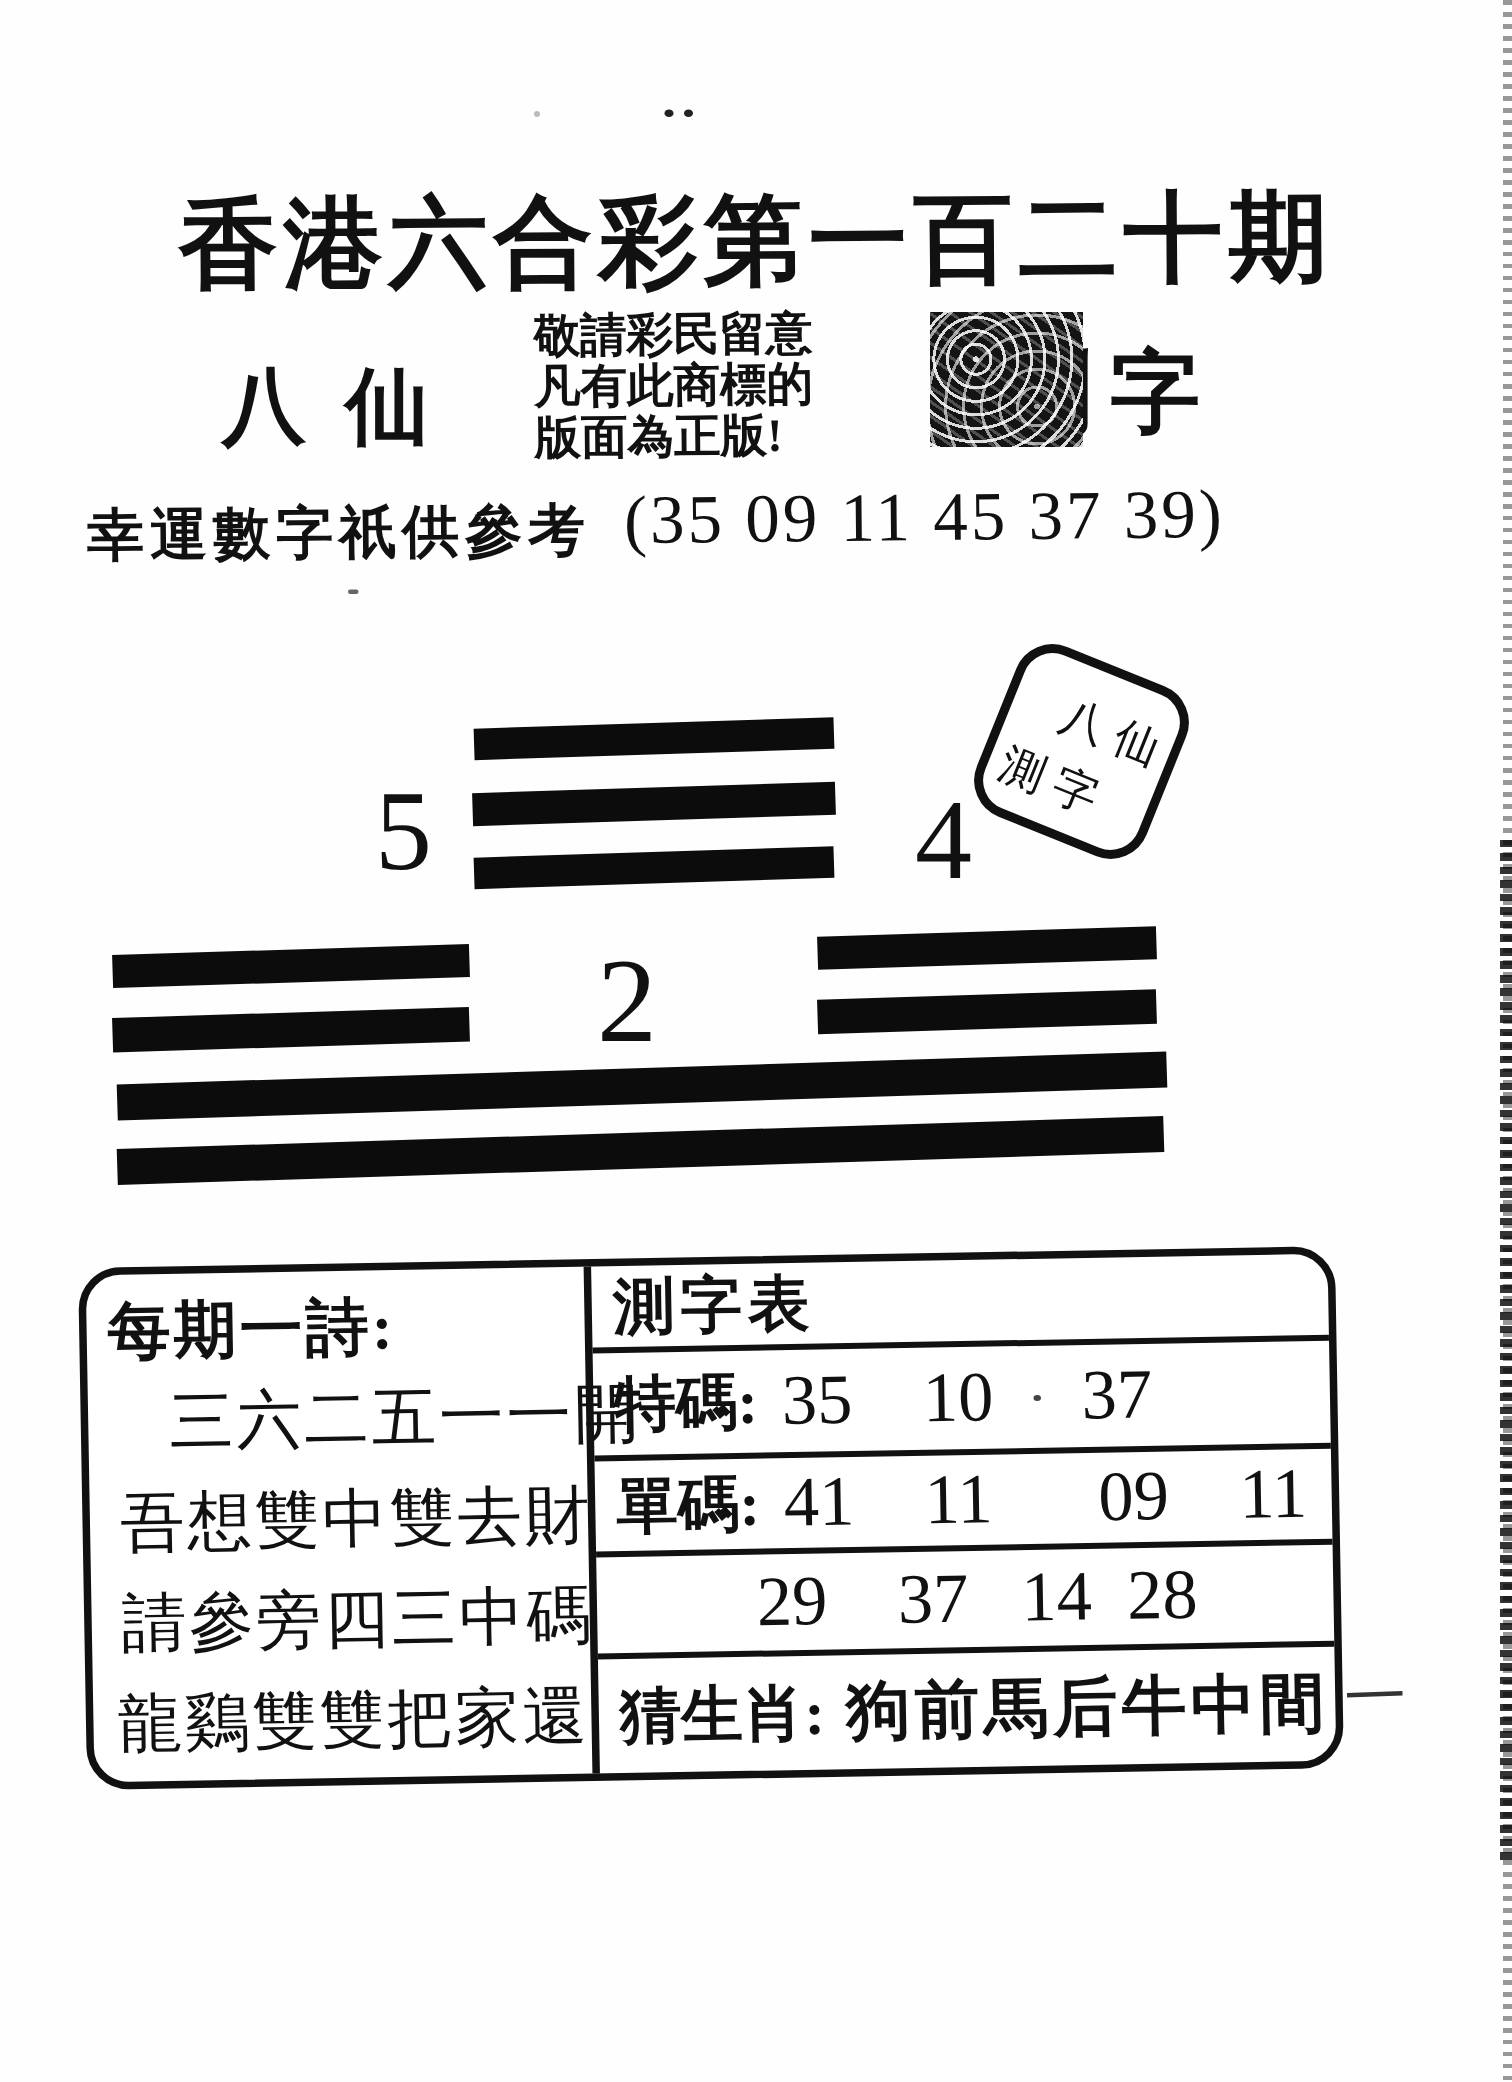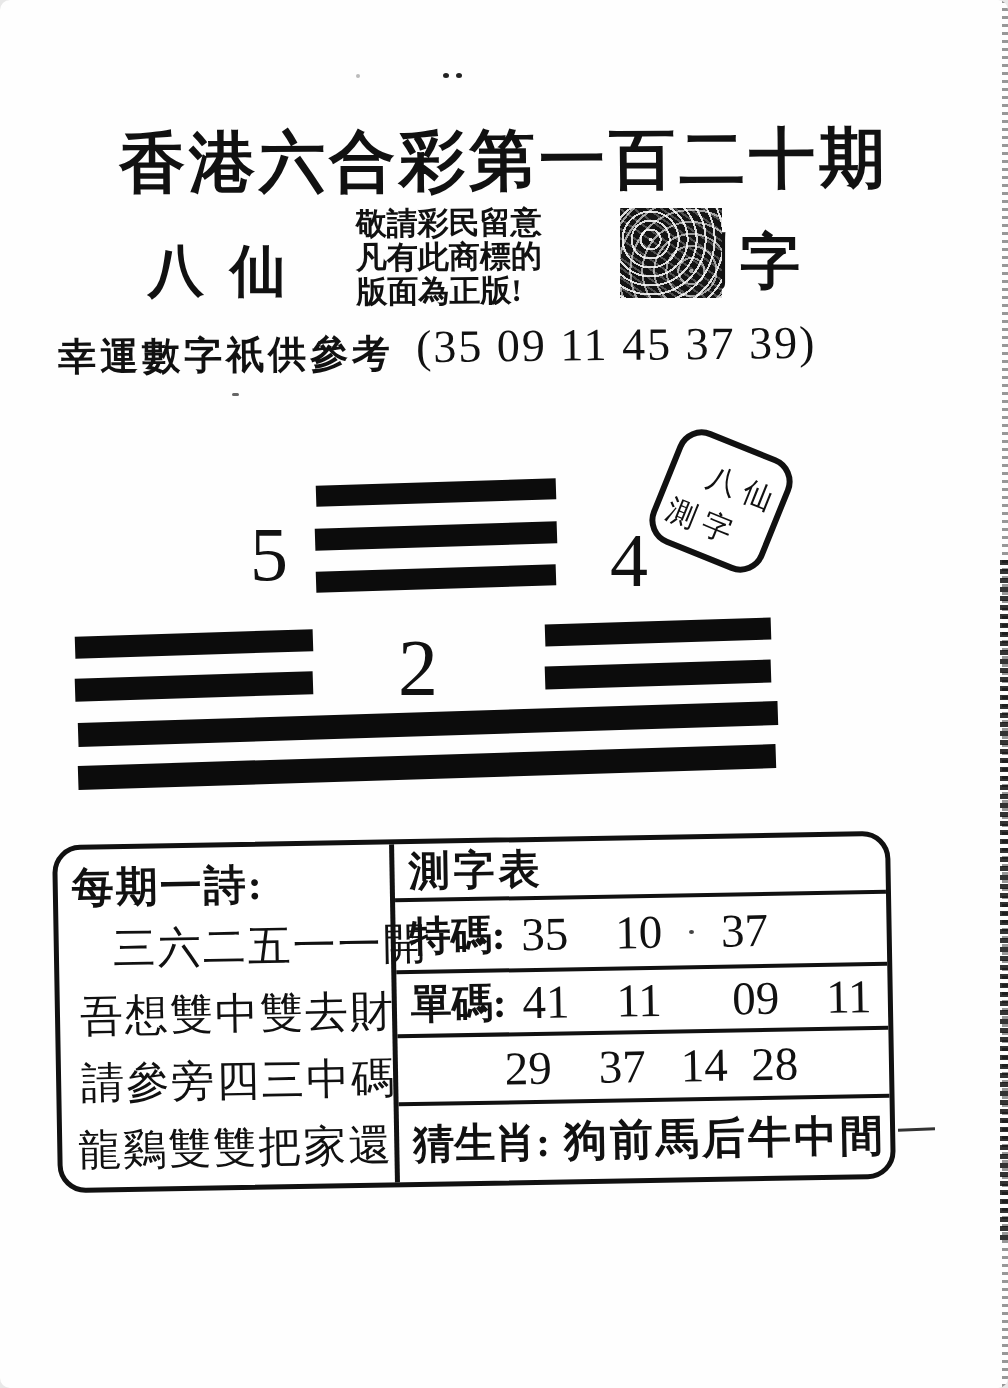--- a/index.html
+++ b/index.html
@@ -4,21 +4,20 @@
 <style>
   html,body{margin:0;padding:0;background:#e8e8e8;}
   .page{
     position:relative;
     width:1008px;height:1388px;
     margin:0 auto;
     background:#fefefe;
     overflow:hidden;
     font-family:"Liberation Serif","DejaVu Serif",serif;
     color:#111;
-    border-radius:10px;
   }
   
   .title{
     position:absolute;left:70px;top:116px;width:868px;
     font-size:66px;font-weight:bold;letter-spacing:4px;
     text-align:center;white-space:nowrap;
     transform:rotate(-0.4deg);
   }
   .brand-left{
     position:absolute;left:148px;top:234px;

